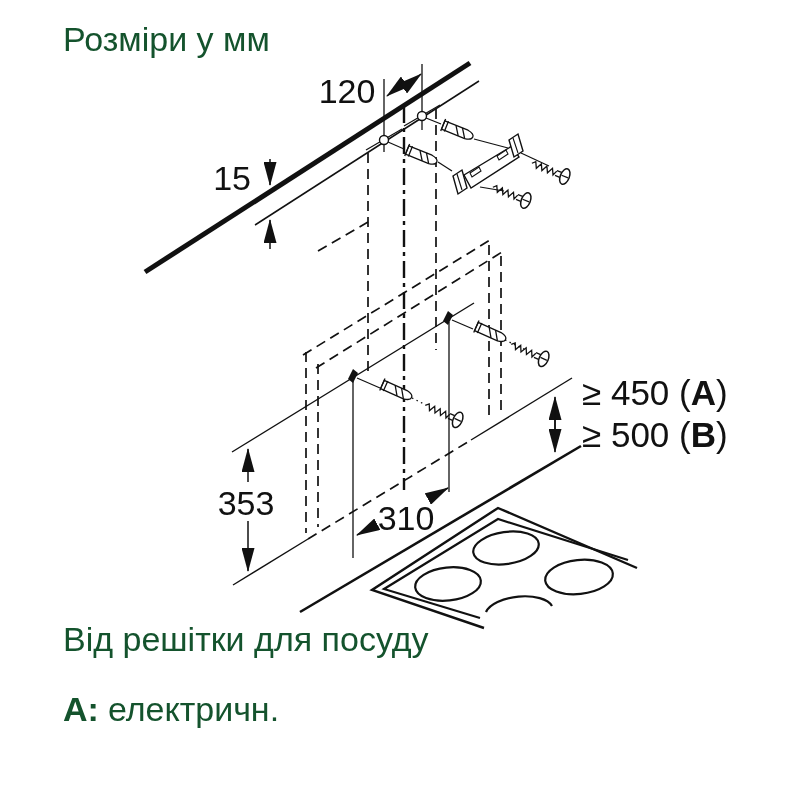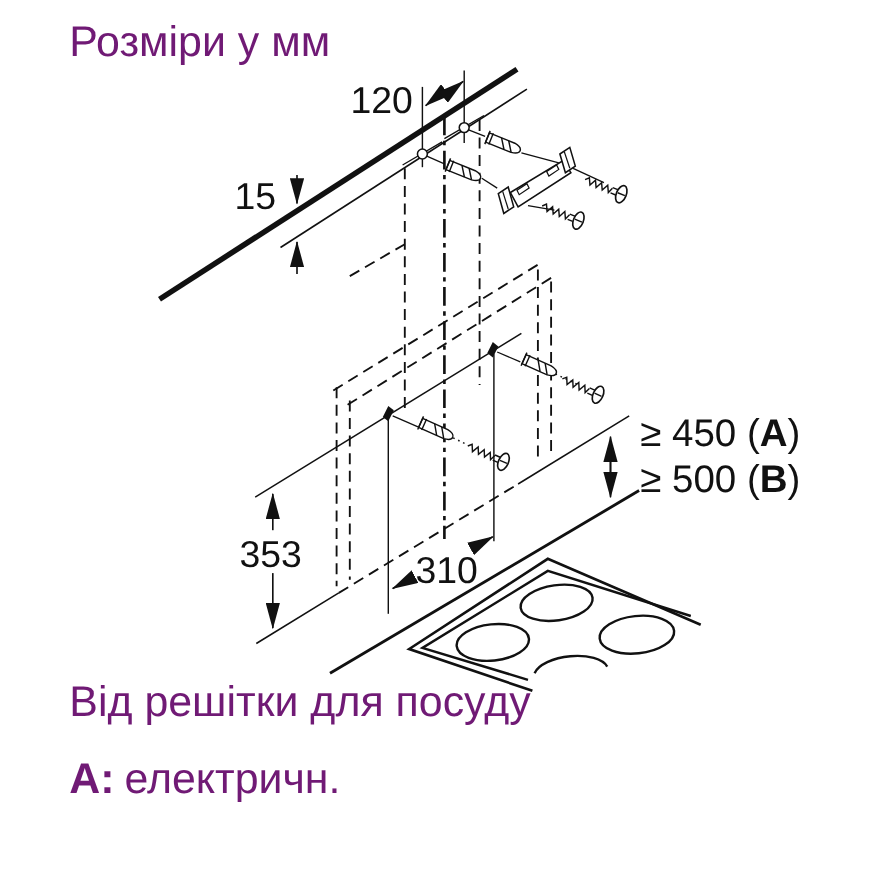--- a/index.html
+++ b/index.html
@@ -1,21 +1,21 @@
 <!DOCTYPE html>
 <html><head>
 <meta charset="utf-8">
 <style>
   html,body{margin:0;padding:0;background:#fff;}
   .stage{
     position:relative;width:790px;height:790px;background:#fff;
     font-family:"Liberation Sans",sans-serif;color:#111;overflow:hidden;
   }
   .stage svg{position:absolute;left:0;top:0;}
-  .txt{position:absolute;font-size:39px;line-height:38px;color:#701a75;white-space:nowrap;}
+  .txt{position:absolute;font-size:34px;line-height:38px;color:#14532d;white-space:nowrap;}
   .txt .bold{font-weight:bold;}
   .txt .sp{margin-left:9px;}
   svg text{font-family:"Liberation Sans",sans-serif;font-size:34px;fill:#111;}
   svg .dimtxt{font-size:34px;}
   svg .cleartxt{font-size:35px;}
   svg .b{font-weight:bold;}
 </style>
 </head>
 <body>
 

